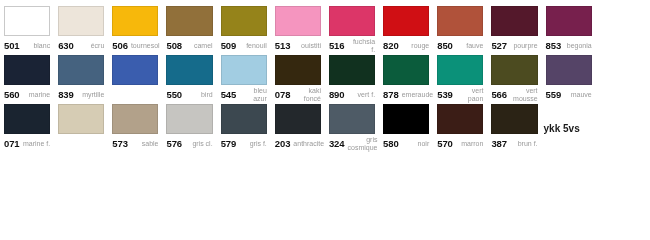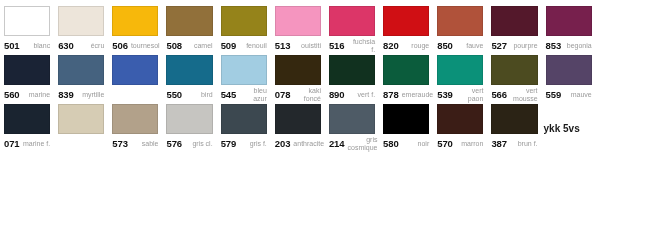--- a/index.html
+++ b/index.html
@@ -332,21 +332,21 @@
       <div class="swatch" style="background: rgb(35, 40, 44);"></div>
       <div class="caption">
         <span class="code">203</span>
         <span class="name">anthracite</span>
       </div>
     </div>
 
     <div class="cell">
       <div class="swatch" style="background: rgb(78, 91, 102);"></div>
       <div class="caption">
-        <span class="code">214</span>
+        <span class="code">324</span>
         <span class="name two-line">gris cosmique</span>
       </div>
     </div>
 
     <div class="cell">
       <div class="swatch" style="background: rgb(0, 0, 0);"></div>
       <div class="caption">
         <span class="code">580</span>
         <span class="name">noir</span>
       </div>

